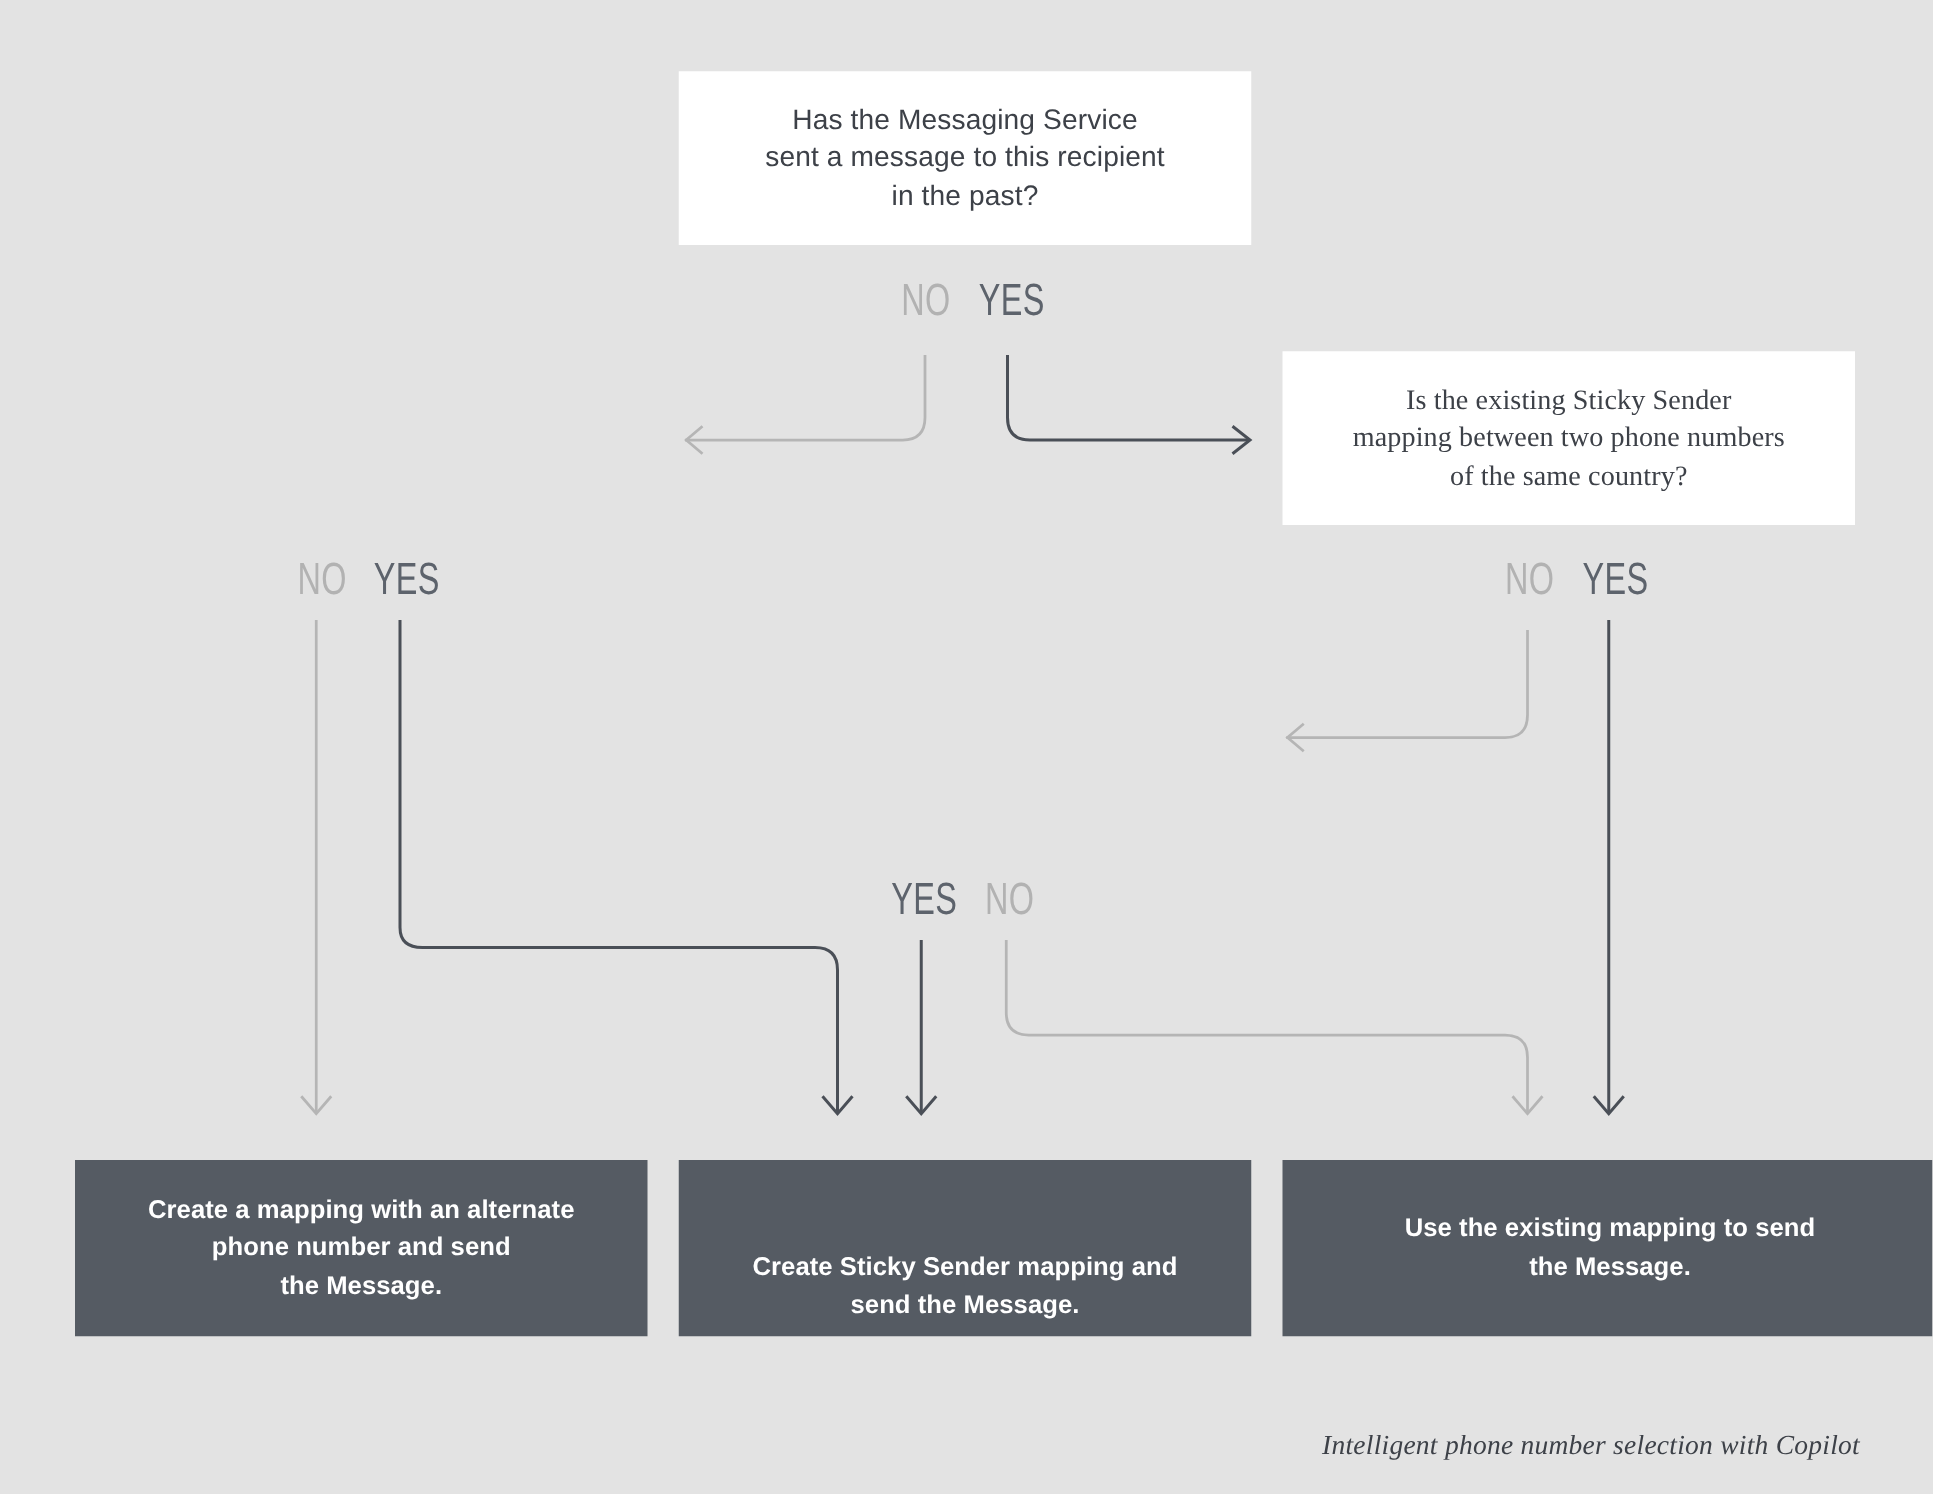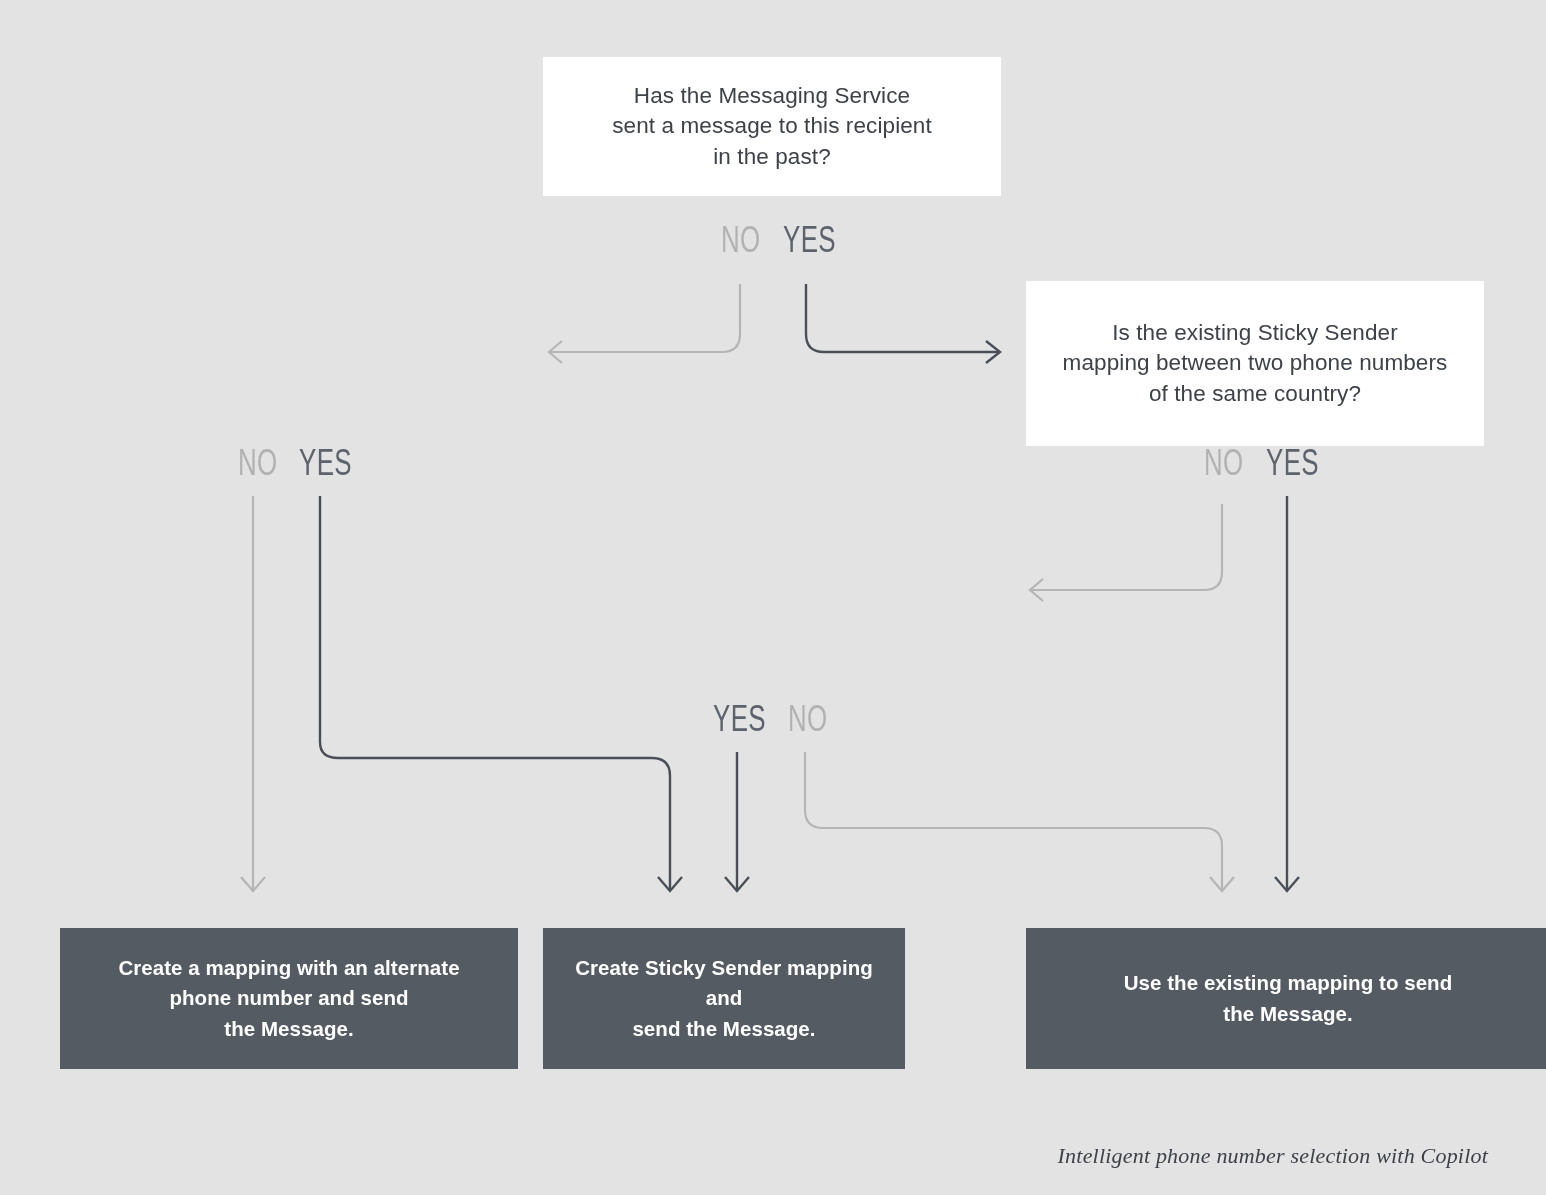--- a/index.html
+++ b/index.html
@@ -146,34 +146,34 @@
     </g>
   </svg>
 
   <div class="qbox" style="left:543px; top:57px; width:458px; height:139px;">
     <div class="qtext">Has the Messaging Service
 sent a message to this recipient
 in the past?</div>
   </div>
 
 
-  <div class="qbox" style="left:1026px; top:281px; width:458px; height:165px;">
+  <div class="qbox" style="left:1026px; top:281px; width:458px; height:139px;font-family:Liberation Serif, serif;">
     <div class="qtext">Is the existing Sticky Sender
 mapping between two phone numbers
 of the same country?</div>
   </div>
 
 
   <div class="obox" style="left:60px; top:928px; width:458px; height:141px;">
     <div class="otext">Create a mapping with an alternate
 phone number and send
 the Message.</div>
   </div>
 
-  <div class="obox" style="left:543px; top:928px; width:362px; height:141px;">
+  <div class="obox" style="left:543px; top:928px; width:458px; height:141px;align-items:flex-end;">
     <div class="otext">Create Sticky Sender mapping and
 send the Message.</div>
   </div>
 
   <div class="obox" style="left:1026px; top:928px; width:524px; height:141px;">
     <div class="otext">Use the existing mapping to send
 the Message.</div>
   </div>
 
   <div class="blabel no" style="left:721px; top:222px;">NO</div>

